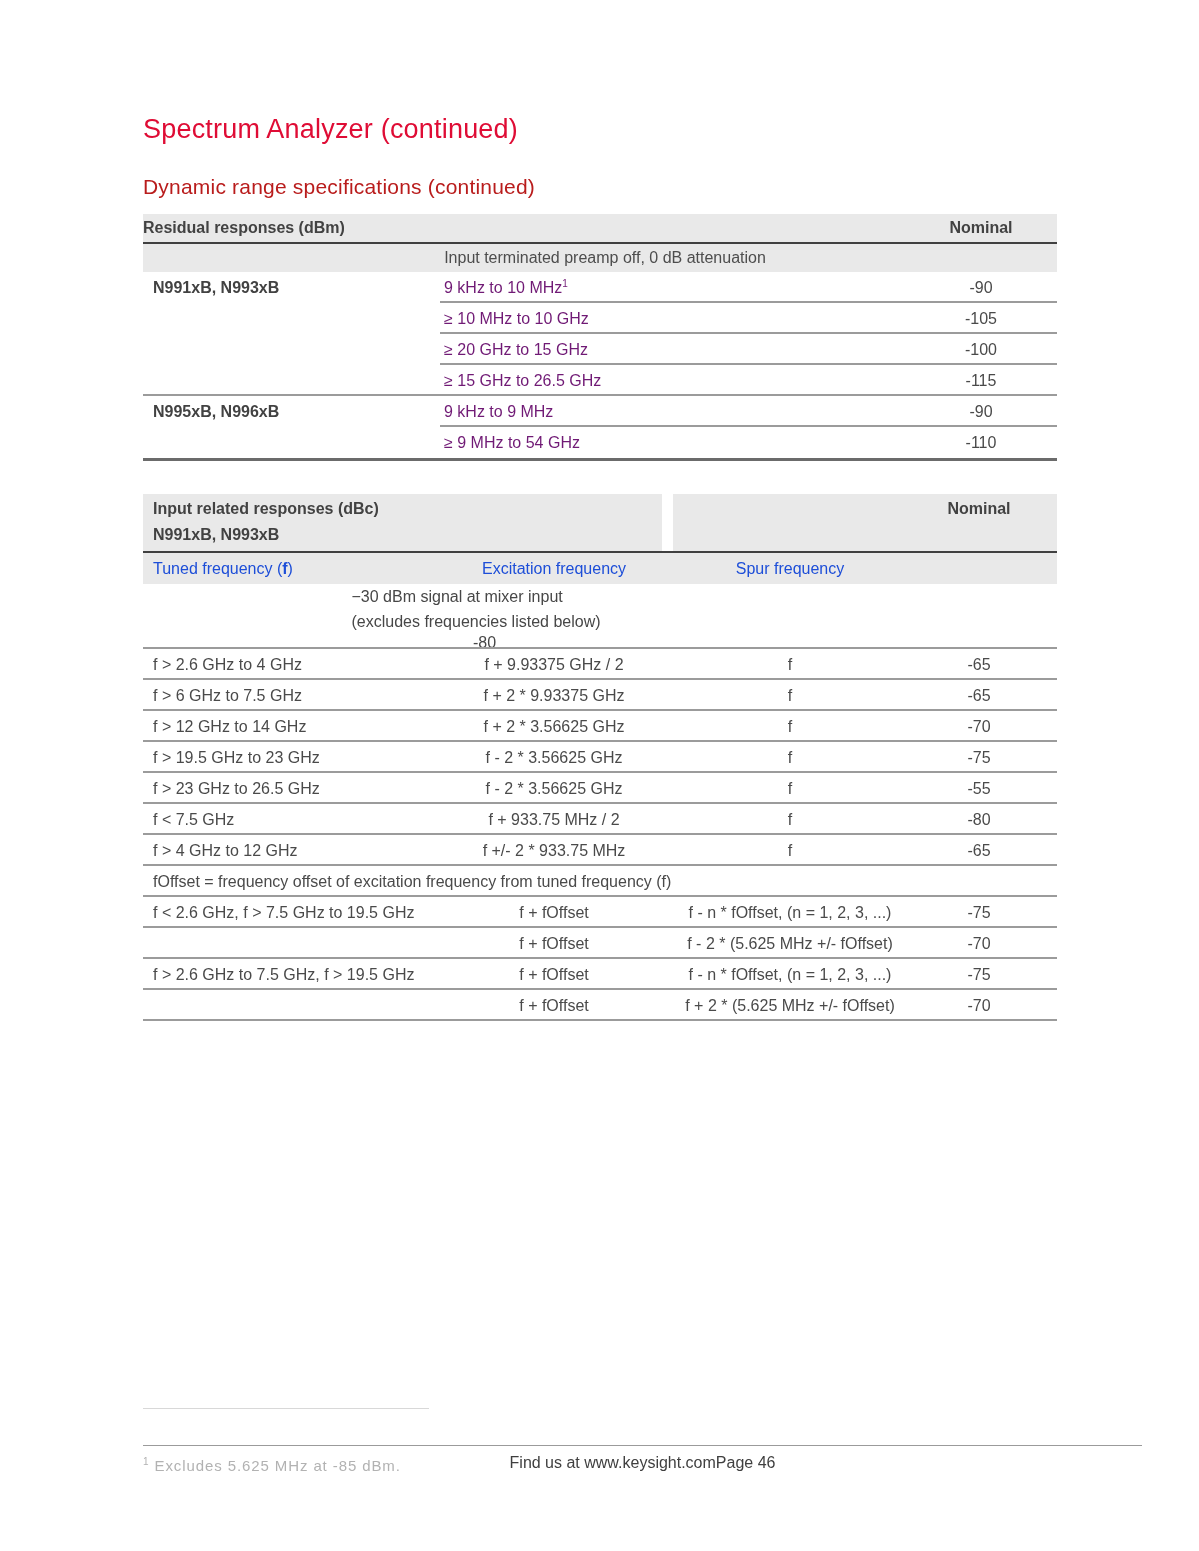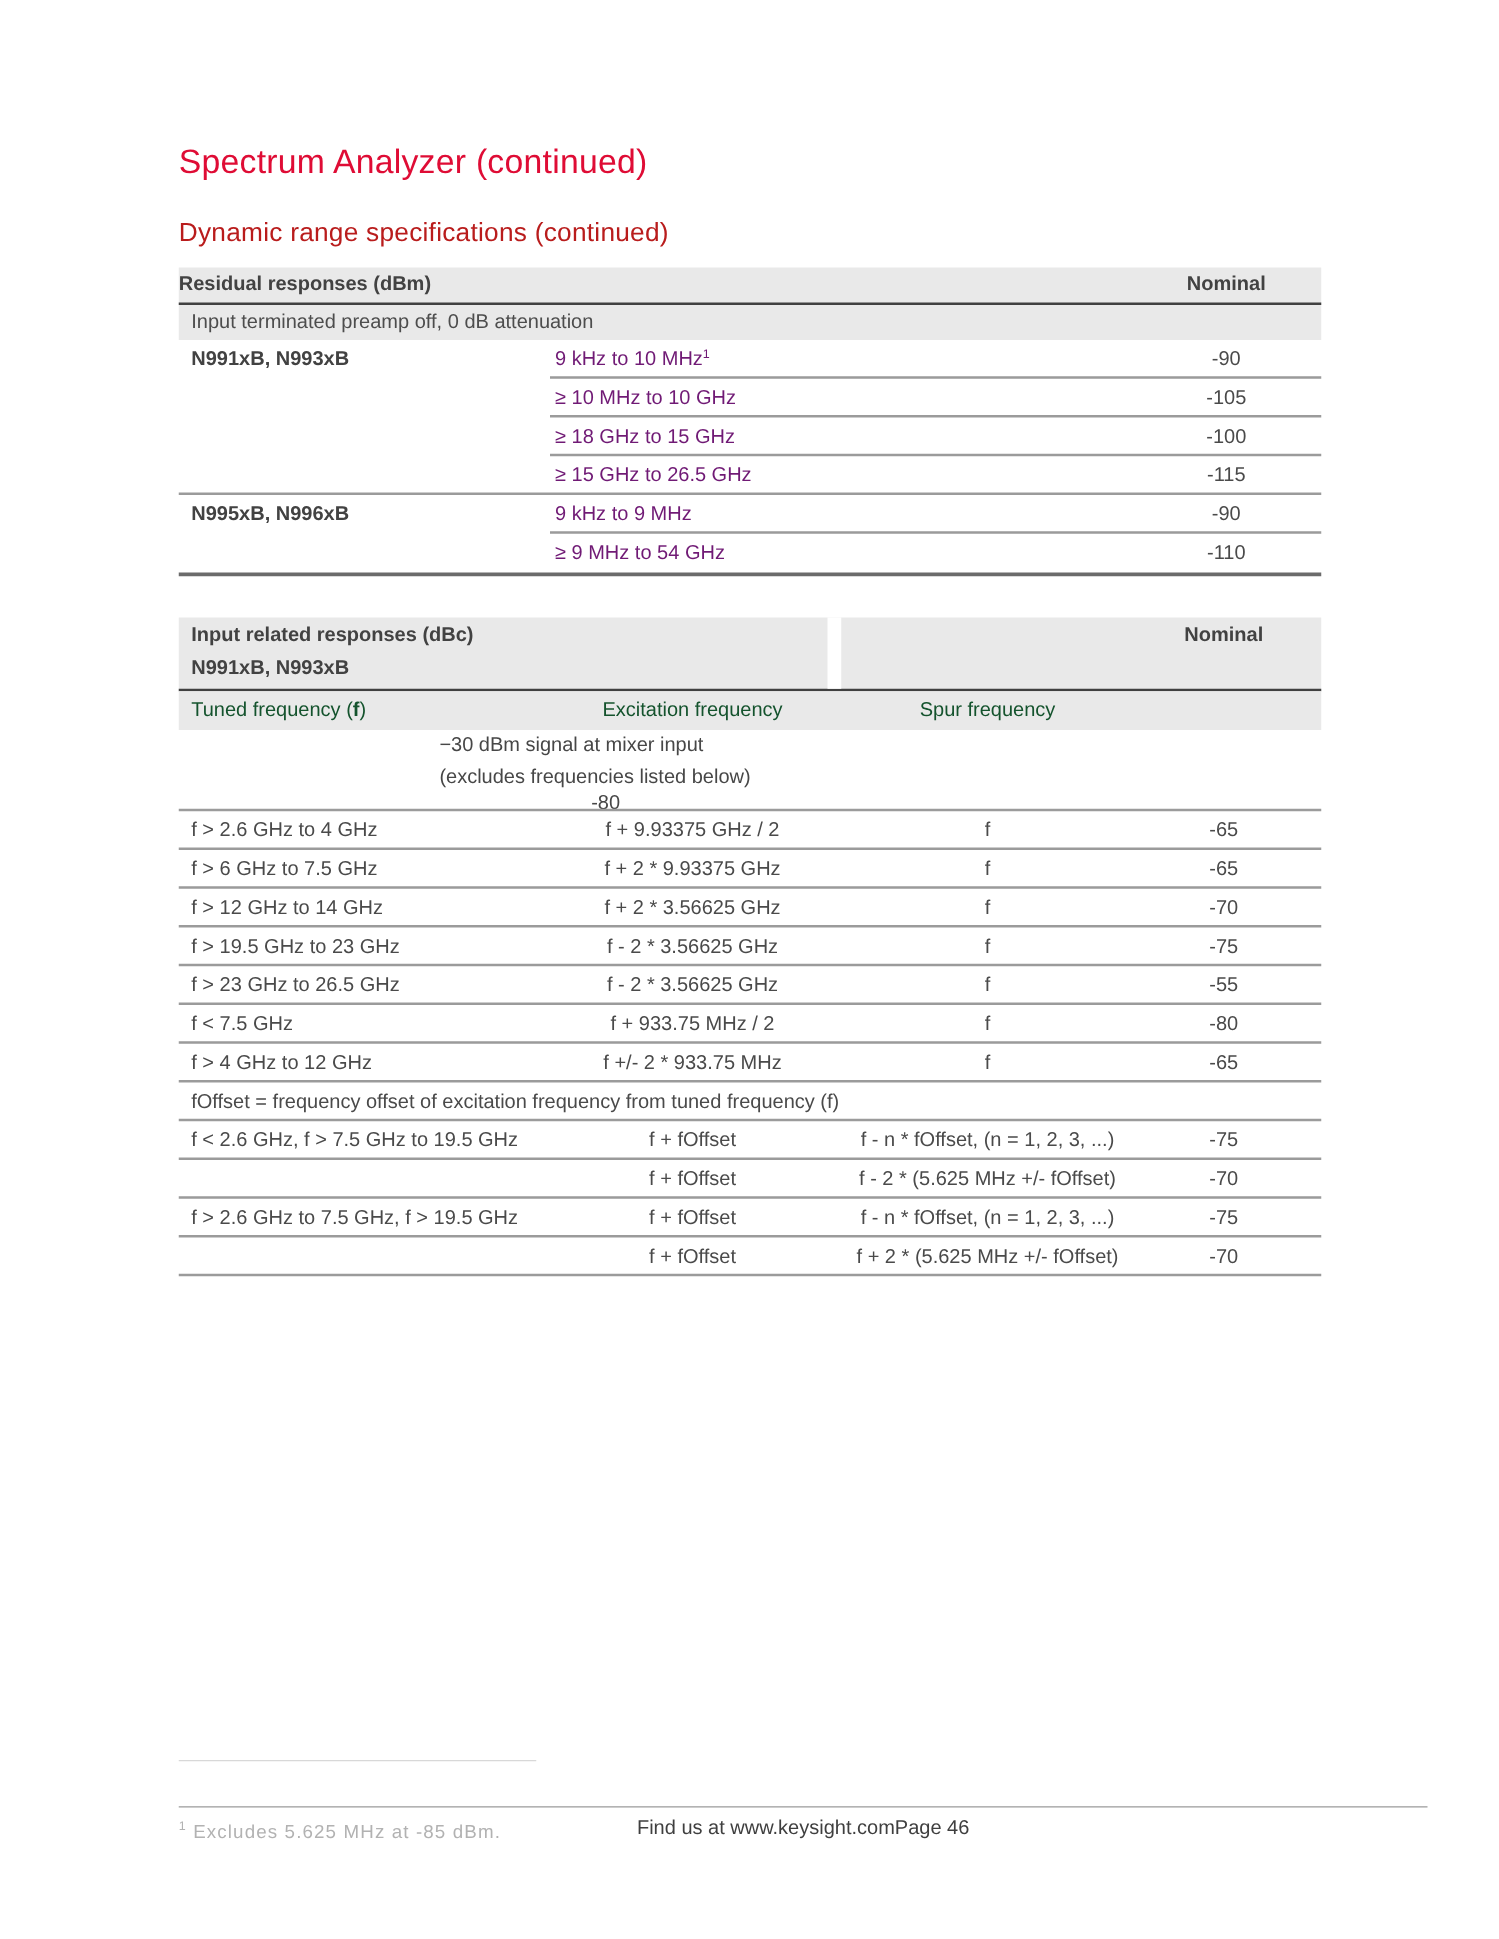--- a/index.html
+++ b/index.html
@@ -37,21 +37,21 @@
   .grow{flex:1;}
   sup{font-size:10px;}
   
   .hdrblock{
     background:#e9e9e9;border-bottom:2px solid #404040;
     padding:2px 0 3px 0;position:relative;
   }
   .hdrline{display:flex;align-items:center;height:26px;gap:21px;}
   .hdr-left{padding-left:10px;font-weight:700;color:#424242;}
   .hdrgap{position:absolute;top:0;left:519px;width:11px;height:100%;background:#ffffff;}
-  .colhdr{height:31px;background:#e9e9e9;color:#14532d;}
+  .colhdr{height:31px;background:#e9e9e9;color:#1d4ed8;}
   .k1{width:297px;padding-left:10px;box-sizing:border-box;}
   .k2{width:228px;text-align:center;}
   .k3{width:244px;text-align:center;}
   .k4{width:145px;padding-right:11px;box-sizing:border-box;text-align:center;}
   .mixer{height:65px;flex-direction:column;}
   .mixer .k1{width:517px;line-height:25px;}
   .irow{height:31px;color:#4a4a4a;}
   .note-row{height:31px;color:#4a4a4a;}
   .note-row .k1{width:auto;}
   .boldf{font-weight:700;}
@@ -75,38 +75,38 @@
 
   <h1 class="title">Spectrum Analyzer (continued)</h1>
   <h2 class="subtitle">Dynamic range specifications (continued)</h2>
 
   <div class="tbl t1">
     <div class="row band band-head">
       <div class="grow" style="">Residual responses (dBm)</div>
       <div class="c3" style="font-weight:700;color:#424242;">Nominal</div>
     </div>
     <div class="row band band-sub">
-      <div class="grow" style="padding-left:10px;">Input terminated preamp off, 0 dB attenuation</div>
+      <div class="grow" style="padding-left:10px;text-align:center;">Input terminated preamp off, 0 dB attenuation</div>
     </div>
 
     <div class="row drow">
       <div class="c1">N991xB, N993xB</div>
       <div class="c2"><span>9 kHz to 10 MHz</span><sup>1</sup></div>
       <div class="c3">-90</div>
       <div class="sep sep-part"></div>
     </div>
     <div class="row drow">
       <div class="c1"></div>
       <div class="c2">≥ 10 MHz to 10 GHz</div>
       <div class="c3">-105</div>
       <div class="sep sep-part"></div>
     </div>
     <div class="row drow">
       <div class="c1"></div>
-      <div class="c2">≥ 18 GHz to 15 GHz</div>
+      <div class="c2">≥ 20 GHz to 15 GHz</div>
       <div class="c3">-100</div>
       <div class="sep sep-part"></div>
     </div>
     <div class="row drow">
       <div class="c1"></div>
       <div class="c2">≥ 15 GHz to 26.5 GHz</div>
       <div class="c3">-115</div>
       <div class="sep sep-full"></div>
     </div>
     <div class="row drow">

